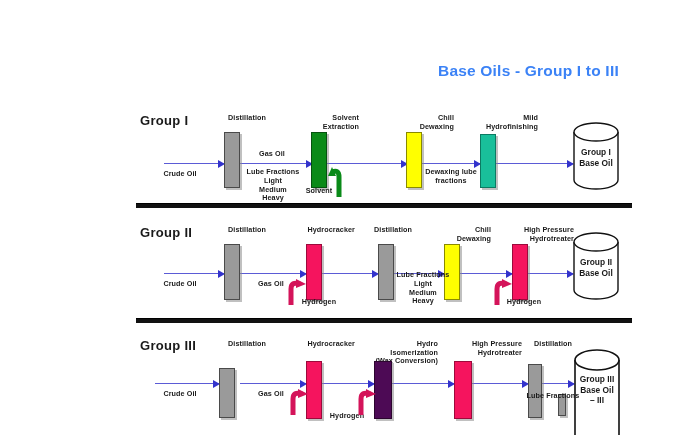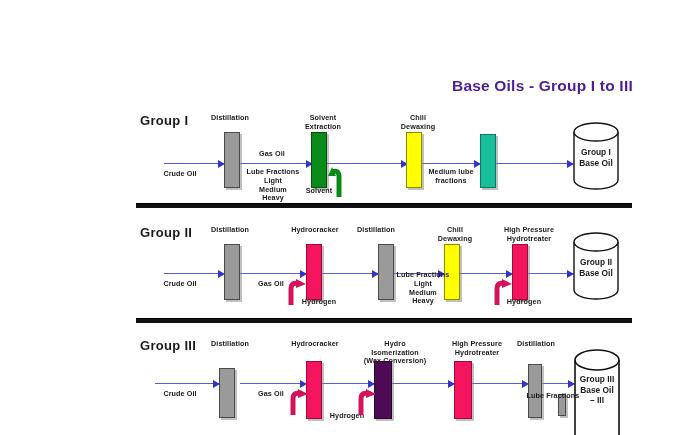--- a/index.html
+++ b/index.html
@@ -29,26 +29,25 @@
     left:112px;top:52px;
     font-family:"DejaVu Sans","Liberation Sans",sans-serif;
     font-size:17px;
     font-weight:bold;
     font-style:italic;
     color:#3CB878;
     letter-spacing:0.5px;
   }
   .section-title{
     position:absolute;
-    left:438px;top:77px;
+    left:438px;top:62px;
     font-size:15.5px;
     font-weight:bold;
-    color:#4c1d95;
+    color:#3b82f6;
     letter-spacing:0.2px;
-    margin-left:14px;
   }
 
   
   .group-label{
     position:absolute;
     font-size:13px;
     font-weight:bold;
     color:#1a1a1a;
     letter-spacing:0.3px;
   }
@@ -76,21 +75,21 @@
   .pbox.teal{background:#19bf9a;border-color:#0c7a62;}
   .pbox.pink{background:#f5145e;border-color:#9c0a3c;}
   .pbox.purple{background:#4d0a55;border-color:#2c052f;}
 
   
   .cap{
     position:absolute;
     font-size:7.2px;
     font-weight:bold;
     color:#1a1a1a;
-    text-align:center;
+    text-align:right;
     line-height:8.6px;
     letter-spacing:0.1px;
     white-space:pre-line;
   }
 
   
   .flab{
     position:absolute;
     font-size:7.2px;
     font-weight:bold;
@@ -145,40 +144,42 @@
   <div class="divider" style="top:203px;"></div>
   <div class="divider" style="top:318px;"></div>
 
   <div class="group-label" style="left:140px;top:113px;">Group I</div>
 
   <div class="cap" style="left:194px;top:114px;width:72px;">Distillation</div>
   <div class="cap" style="left:287px;top:114px;width:72px;">Solvent
 Extraction</div>
   <div class="cap" style="left:382px;top:114px;width:72px;">Chill
 Dewaxing</div>
+  <div class="cap" style="left:452px;top:114px;width:86px;">Mild
+Hydrofinishing</div>
 
   <div class="arrow" style="left:164px;top:163px;width:60px;"></div>
   <div class="arrow" style="left:240px;top:163px;width:72px;"></div>
   <div class="arrow" style="left:327px;top:163px;width:80px;"></div>
   <div class="arrow" style="left:422px;top:163px;width:58px;"></div>
   <div class="arrow" style="left:495px;top:163px;width:78px;"></div>
 
   <div class="pbox gray" style="left:224px;top:132px;width:16px;height:56px;"></div>
   <div class="pbox green" style="left:311px;top:132px;width:16px;height:56px;"></div>
   <div class="pbox yellow" style="left:406px;top:132px;width:16px;height:56px;"></div>
   <div class="pbox teal" style="left:480px;top:134px;width:16px;height:54px;"></div>
 
   <div class="flab" style="left:151px;top:170px;width:58px;">Crude Oil</div>
   <div class="flab" style="left:243px;top:150px;width:58px;">Gas Oil</div>
   <div class="flab" style="left:240px;top:168px;width:66px;">Lube Fractions
 Light
 Medium
 Heavy</div>
   <div class="flab" style="left:297px;top:187px;width:44px;">Solvent</div>
-  <div class="flab" style="left:420px;top:168px;width:62px;">Medium lube
+  <div class="flab" style="left:420px;top:168px;width:62px;">Dewaxing lube
 fractions</div>
 
   <svg class="hook" style="left:327px;top:163px;" width="24" height="34" viewBox="0 0 24 34">
     <path d="M12 34 L12 14 Q12 6 5 9 L5 9" stroke="#0a8a18" stroke-width="5" fill="none" stroke-linecap="butt"></path>
     <polygon points="9,13 1,13 5,4" fill="#0a8a18"></polygon>
   </svg>
 
   <div class="tank" style="left:572px;top:122px;width:48px;height:68px;">
     <svg width="48" height="68" viewBox="0 0 48 68" style="position:absolute;left:0;top:0;">
       <path d="M2 10 L2 58 A22 9 0 0 0 46 58 L46 10" fill="#ffffff" stroke="#111" stroke-width="1.4"></path>

